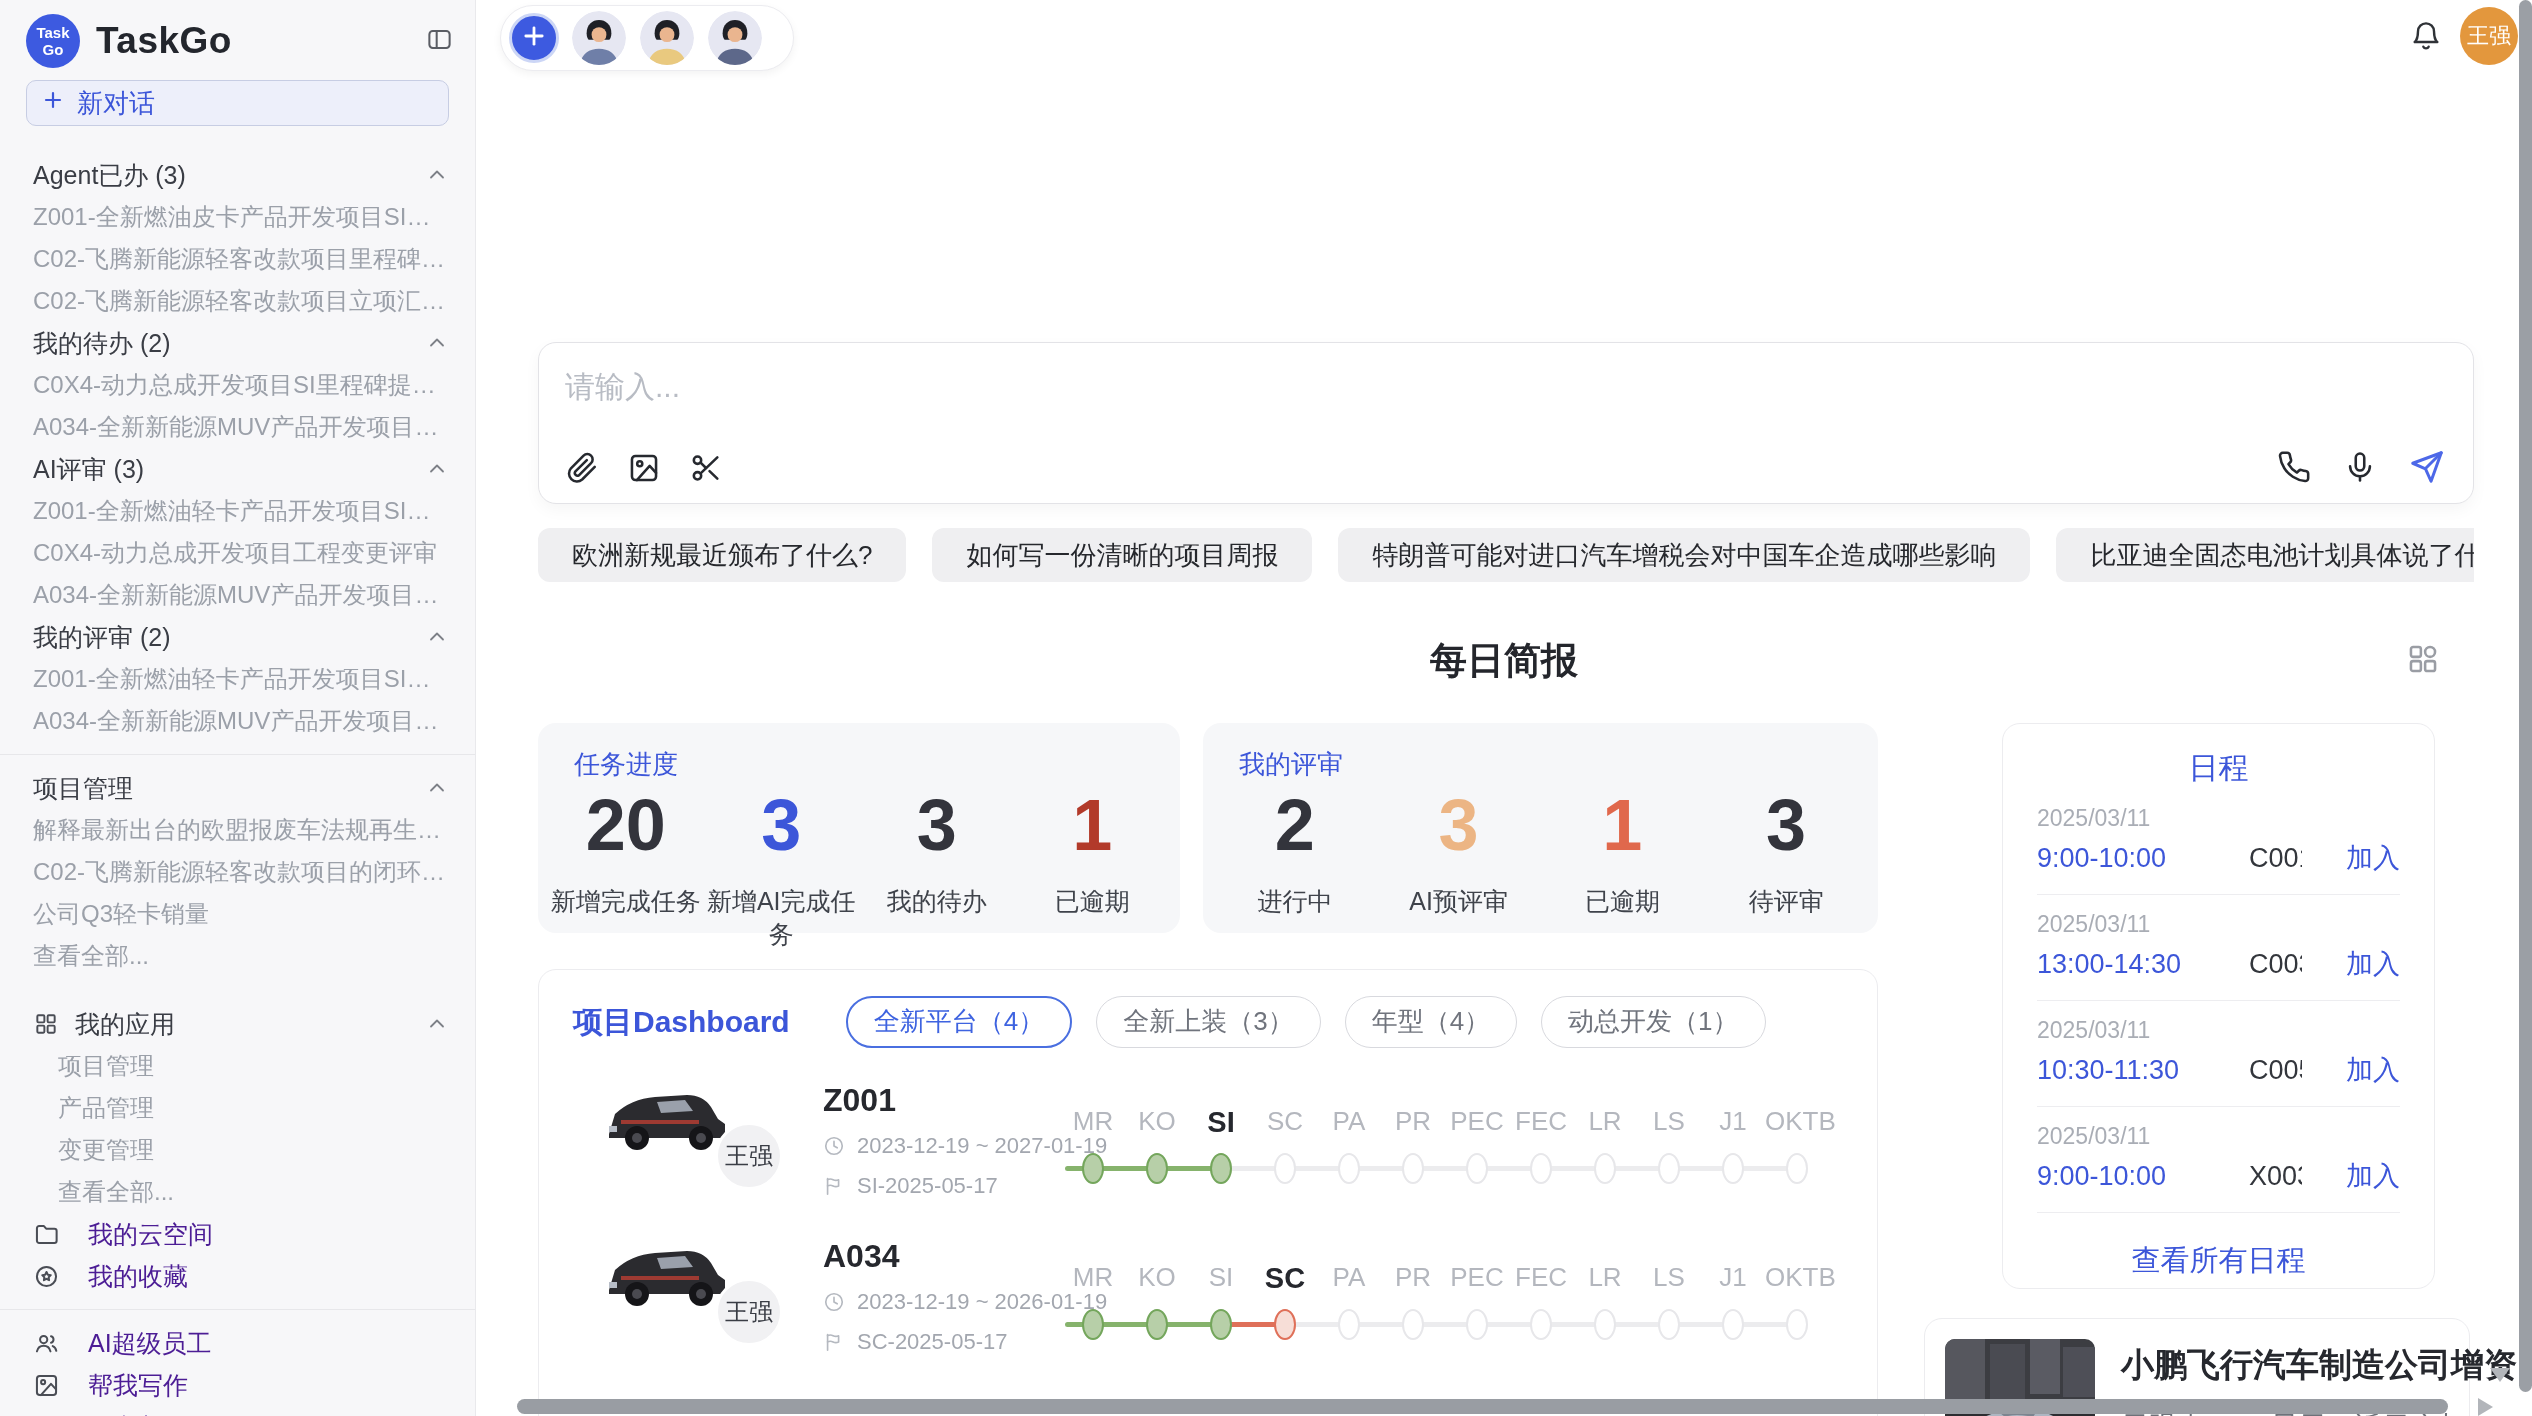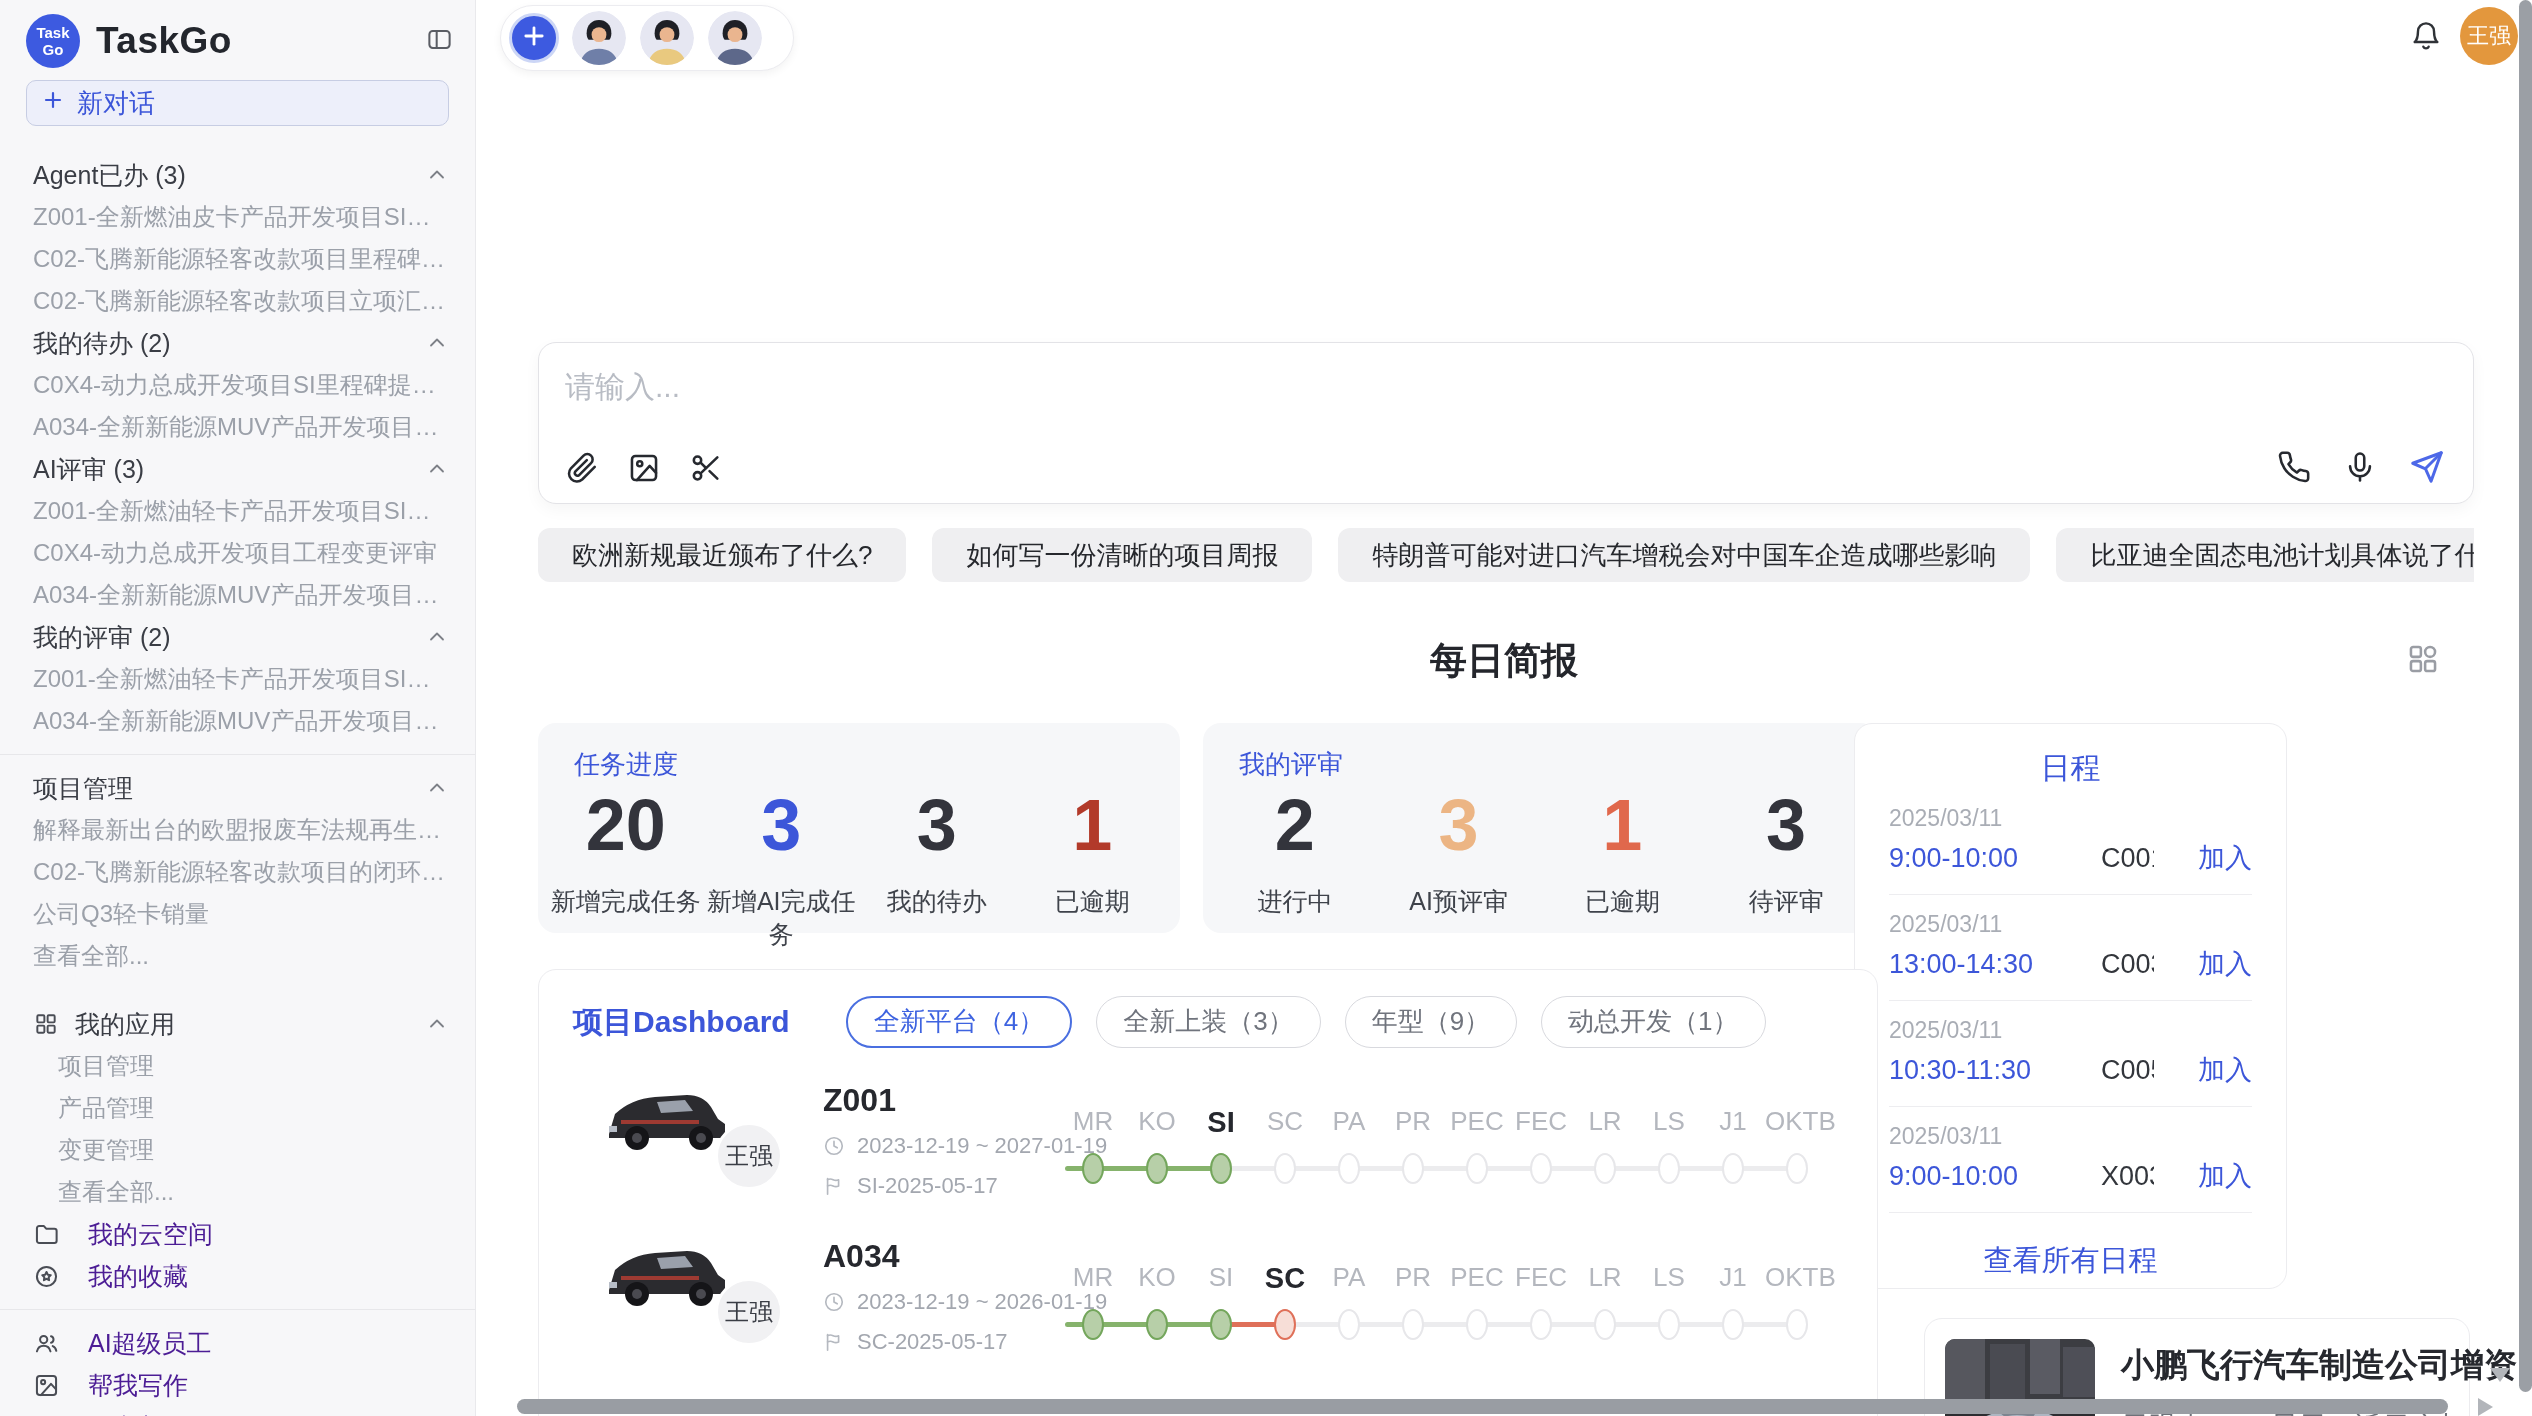--- a/index.html
+++ b/index.html
@@ -44,21 +44,21 @@
   .daily-title { position:absolute; top:636px; left:0; width:100%; text-align:center; font-size:37px; font-weight:700; color:#24262c; }
   .daily-grid { position:absolute; right:92px; top:642px; color:#9a9da4; cursor:pointer; }
   .stat-card { position:absolute; top:723px; height:210px; background:#f6f7f9; border-radius:18px; }
   #card-task { left:62px; width:642px; }
   #card-review { left:727px; width:675px; }
   .stat-title { position:absolute; left:36px; top:24px; font-size:26px; color:#3c56d9; }
   .stat-grid { position:absolute; left:10px; right:10px; top:66px; display:flex; }
   .stat-cell { flex:1; text-align:center; }
   .stat-num { font-size:72px; font-weight:600; line-height:1; }
   .stat-label { font-size:25px; color:#3f434b; margin-top:24px; }
-  .schedule-card { position:absolute; left:1378px; top:723px; width:433px; height:566px; border:1px solid #ececef; border-radius:18px; background:#fff; padding:0 34px; }
+  .schedule-card { position:absolute; left:1526px; top:723px; width:433px; height:566px; border:1px solid #ececef; border-radius:18px; background:#fff; padding:0 34px; }
   .sched-title { text-align:center; font-size:30px; color:#3c56d9; margin-top:24px; }
   .sched-item { padding-top:16px; }
   .sched-date { font-size:23px; color:#a9adb5; }
   .sched-row { display:flex; align-items:center; margin-top:8px; padding-bottom:18px; border-bottom:1px solid #ededf0;gap:44px; }
   .sched-time { font-size:27px; color:#3c56d9; width:168px; flex:none; }
   .sched-name { font-size:27px; color:#33363c; flex:1; white-space:nowrap; overflow:hidden; }
   .sched-join { font-size:27px; color:#3c56d9; cursor:pointer; }
   .sched-viewall { text-align:center; font-size:29px; color:#3c56d9; margin-top:28px; cursor:pointer; }
   .dash-card { position:absolute; left:62px; top:969px; width:1340px; height:500px; border:1px solid #ececef; border-radius:18px; background:#fff; overflow:hidden; }
   .dash-head { display:flex; align-items:center; padding:26px 34px 0; }
@@ -425,21 +425,21 @@
       </div>
     <div class="sched-viewall">查看所有日程</div>
   </div>
 
   <div class="dash-card">
     <div class="dash-head">
       <div class="dash-title">项目Dashboard</div>
       <div class="fchips" id="fchips">
           <div class="fchip active">全新平台（4）</div>
           <div class="fchip">全新上装（3）</div>
-          <div class="fchip">年型（9）</div>
+          <div class="fchip">年型（4）</div>
           <div class="fchip">动总开发（1）</div>
         </div>
     </div>
     <div id="projects">
         <div class="proj-row" style="top: 96px;">
           <div class="truck"><svg viewBox="0 0 130 92" width="130" height="92">
               <path d="M6 60 L12 40 Q28 25 52 23 L84 21 Q100 21 108 33 L115 45 L122 50 L122 64 L6 64 Z" fill="#2b2b2f"></path>
               <path d="M54 28 L82 26 L90 37 L58 39 Z" fill="#9aa0ab"></path>
               <rect x="18" y="46" width="78" height="4" fill="#9e3a32"></rect>
               <circle cx="34" cy="64" r="12" fill="#151518"></circle>

